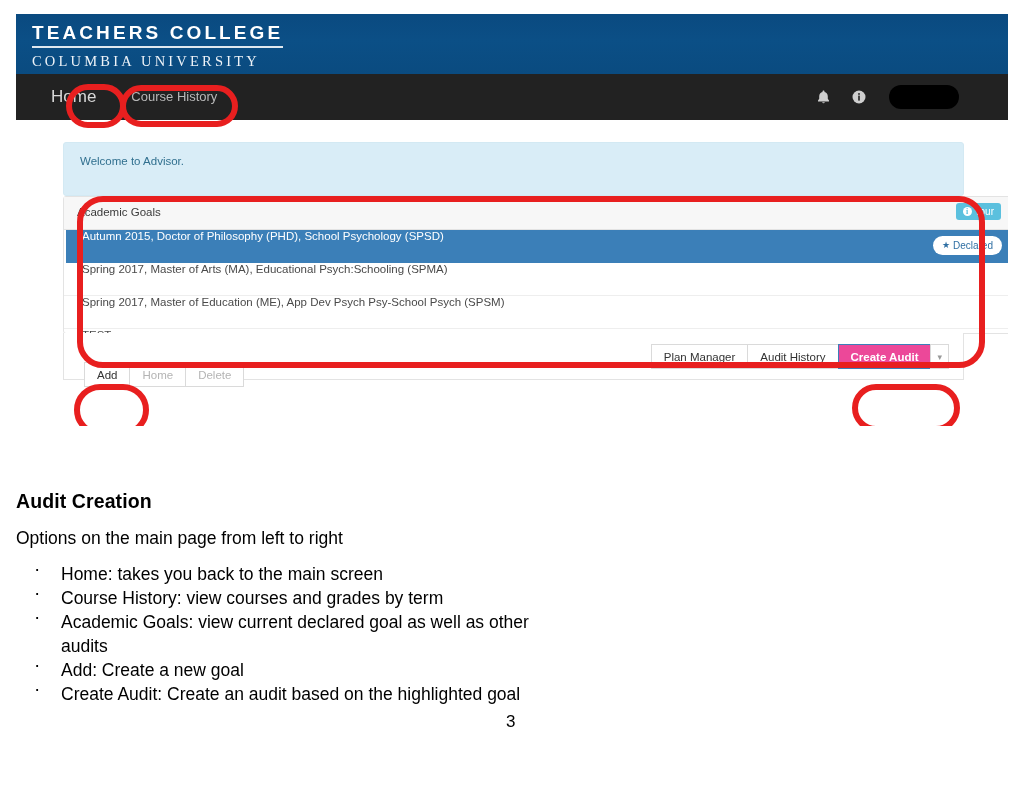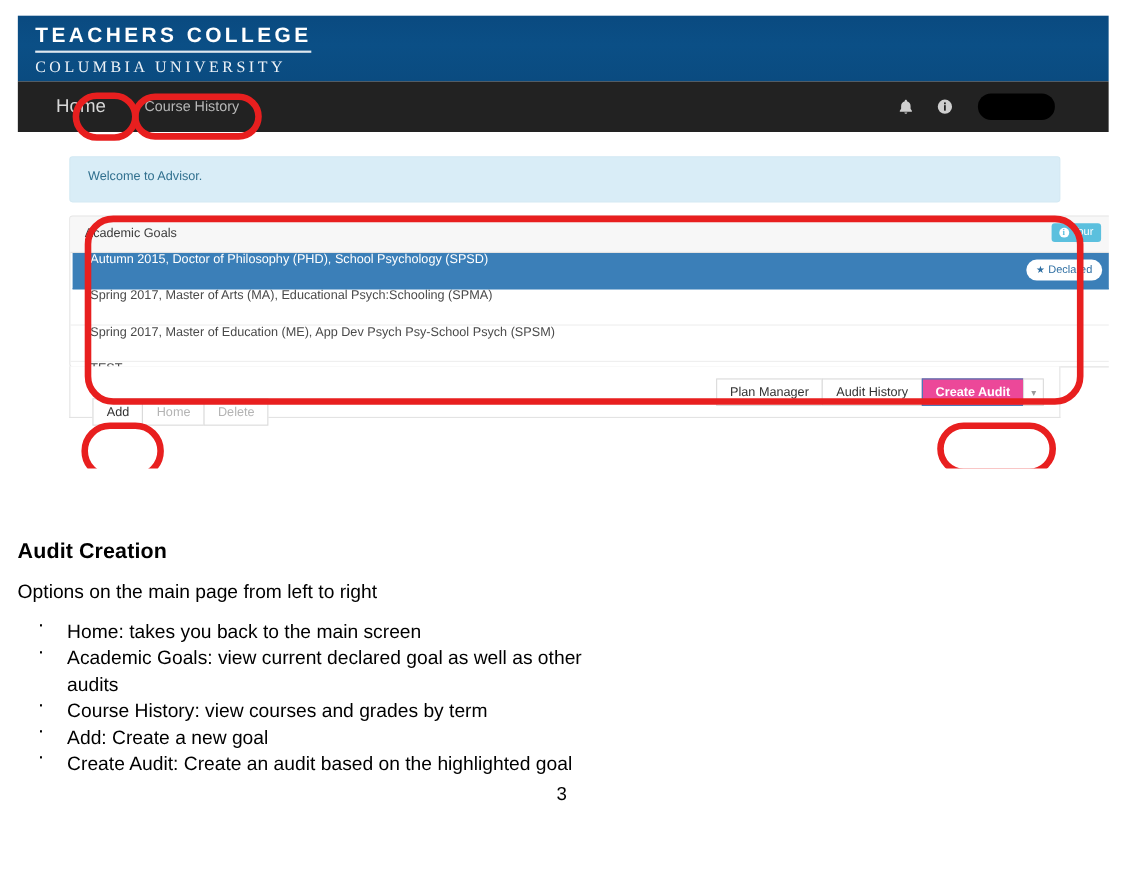--- a/index.html
+++ b/index.html
@@ -121,21 +121,21 @@
     width: 992px;
     height: 306px;
     background: #ffffff;
   }
 
   .welcome-box {
     position: absolute;
     left: 47px;
     top: 22px;
     width: 901px;
-    height: 42px;
+    height: 54px;
     background: #d9edf7;
     border: 1px solid #d3e9f3;
     border-radius: 3px;
     box-sizing: border-box;
   }
   .welcome-text {
     position: absolute;
     left: 16px;
     top: 12px;
     font-size: 11.5px;
@@ -432,19 +432,19 @@
   <div class="annot" id="annot-panel"></div>
   <div class="annot" id="annot-add"></div>
   <div class="annot" id="annot-create"></div>
 </div>
 
 <div class="slide-text">
   <div class="slide-h2">Audit Creation</div>
   <div class="slide-p">Options on the main page from left to right</div>
   <ul class="bullets">
     <li>Home: takes you back to the main screen</li>
+    <li>Course History: view courses and grades by term</li>
     <li>Academic Goals: view current declared goal as well as other  audits</li>
-    <li>Course History: view courses and grades by term</li>
     <li>Add: Create a new goal</li>
     <li>Create Audit: Create an audit based on the highlighted goal</li>
   </ul>
 </div>
 <div class="page-num">3</div>
 
 </body></html>

